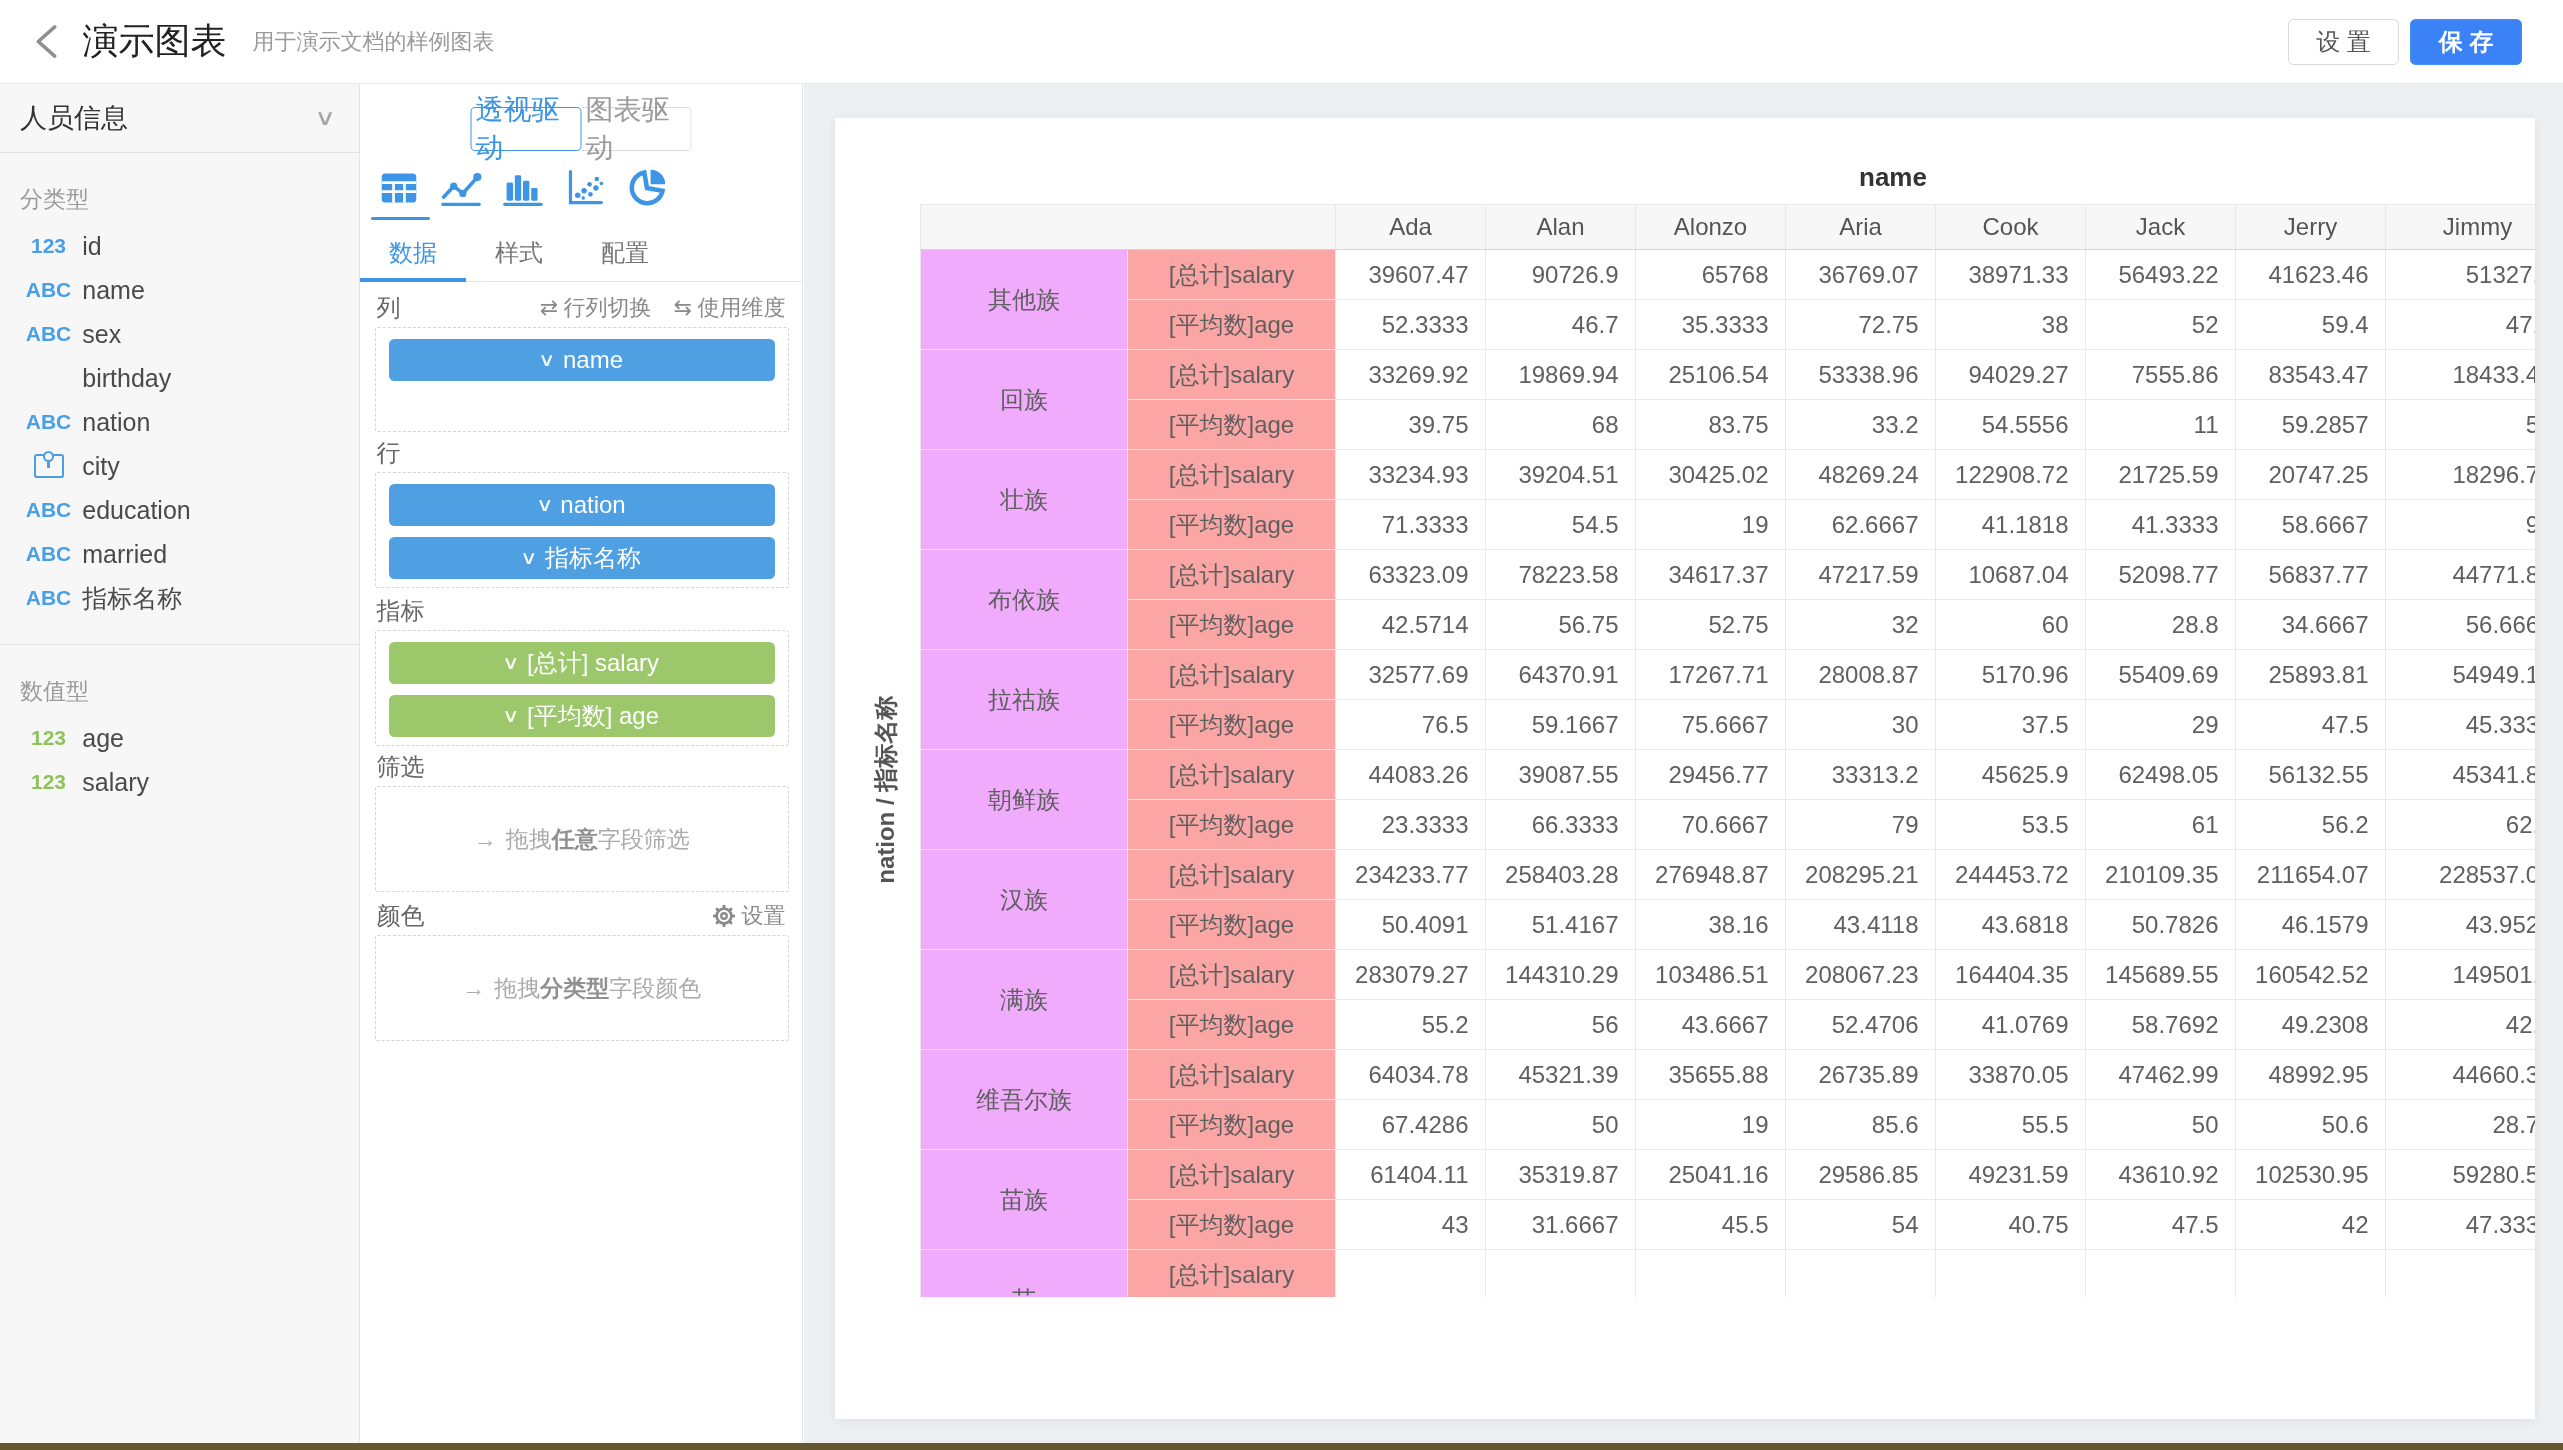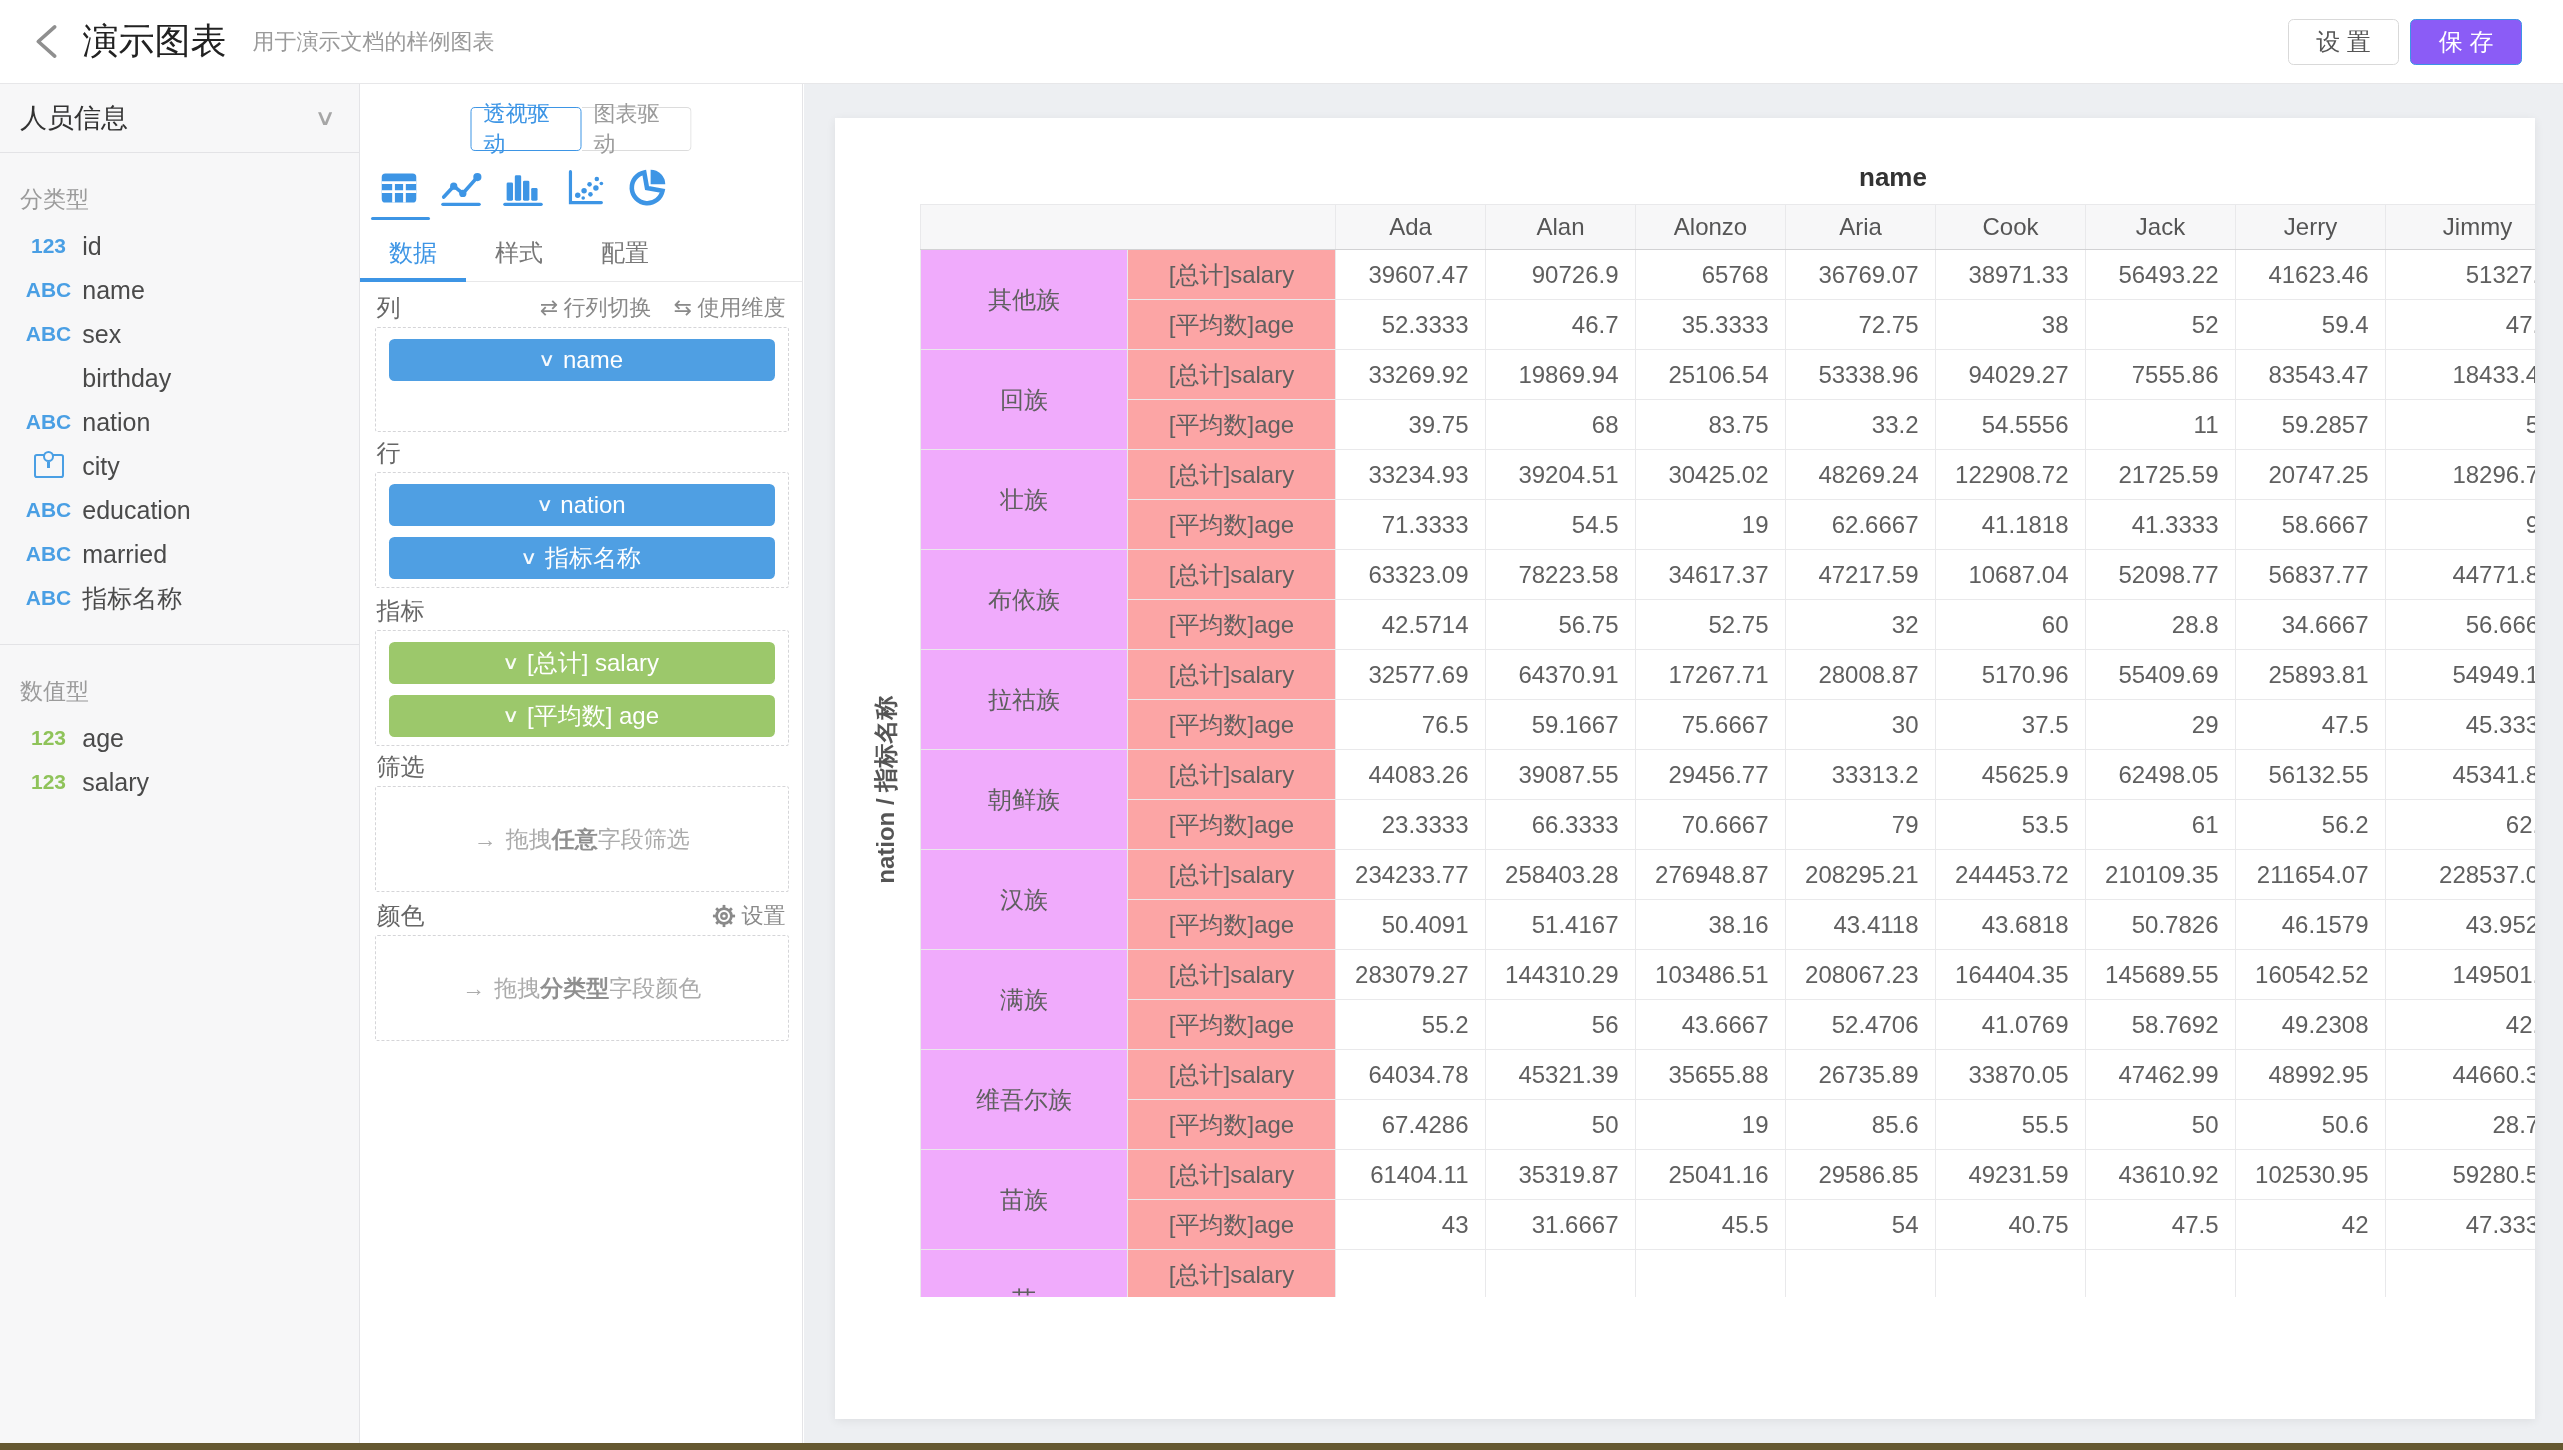--- a/index.html
+++ b/index.html
@@ -7,42 +7,42 @@
        font-family:"Liberation Sans","DejaVu Sans",sans-serif;color:#333;}
   
   .topbar{position:absolute;left:0;top:0;width:2563px;height:83px;background:#fff;
           border-bottom:0.9px solid #e7e7e9;z-index:5;display:flex;align-items:center;}
   .back{margin-left:26px;width:40px;height:44px;display:flex;align-items:center;justify-content:center;cursor:pointer;}
   .page-title{font-size:36px;font-weight:400;color:#222;margin-left:16.5px;}
   .page-subtitle{font-size:22px;color:#9a9a9a;margin-left:26px;}
   .topbar-btns{position:absolute;right:41px;top:19px;display:flex;gap:11px;}
   .btn{height:44px;padding:0 27.5px;border-radius:5.5px;font-size:24px;display:flex;align-items:center;cursor:pointer;white-space:pre;}
   .btn.ghost{background:#fff;border:0.9px solid #d9d9d9;color:#555;}
-  .btn.primary{background:#8b5cf6;border:0.9px solid #3d94e6;color:#fff;}
+  .btn.primary{background:#3b82f6;border:0.9px solid #3d94e6;color:#fff;font-weight:bold;}
   
   .sidebar{position:absolute;left:0;top:83px;width:360px;height:1361px;background:#f7f7f8;
            border-right:0.9px solid #e4e4e7;box-sizing:border-box;}
   .ds-header{height:69px;border-bottom:0.9px solid #e3e3e6;display:flex;align-items:center;position:relative;}
   .ds-title{margin-left:20px;font-size:27px;color:#333;font-weight:500;}
   .ds-caret{position:absolute;right:26px;color:#a6a6a6;font-size:22px;transform:scaleX(1.35);}
   .sec-label{margin:31px 0 9.2px 20px;font-size:23px;color:#9b9b9b;}
   .field{height:44px;display:flex;align-items:center;padding-left:22px;cursor:grab;}
   .ficon{width:53px;display:flex;align-items:center;justify-content:center;font-weight:700;font-size:21px;}
   .ficon.blue{color:#4a9fe4;}
   .ficon.green{color:#8fc35a;}
   .flabel{font-size:25px;color:#4a4a4a;margin-left:7.3px;}
   .side-divider{border-top:0.9px solid #e3e3e6;margin-top:24px;}
   .ico-map{width:26px;height:20px;border:2.8px solid #4a9fe4;border-radius:2.8px;position:relative;display:inline-block;}
   .ico-map::after{content:"";position:absolute;left:7.3px;top:-5.5px;width:7.3px;height:7.3px;border:2.8px solid #4a9fe4;border-radius:50%;background:#f7f7f8;}
   .ico-map::before{content:"";position:absolute;left:11px;top:5.5px;width:3.7px;height:6.4px;background:#4a9fe4;}
   
   .panel{position:absolute;left:360px;top:83px;width:443px;height:1361px;background:#fff;
          border-right:0.9px solid #e4e4e7;box-sizing:border-box;}
   .mode-toggle{position:absolute;left:50%;transform:translateX(-50%);top:24px;display:flex;}
-  .mode{height:44px;padding:0 12px;font-size:22px;display:flex;align-items:center;cursor:pointer;box-sizing:border-box;}
+  .mode{height:44px;padding:0 4px;font-size:28px;display:flex;align-items:center;cursor:pointer;box-sizing:border-box;}
   .mode.active{color:#3d95e5;border:1.8px solid #3d95e5;border-radius:4.6px;z-index:2;}
   .mode.inactive{color:#9b9b9b;border:0.9px solid #dcdcdc;border-left:none;border-radius:0 4.6px 4.6px 0;}
   .cticons{position:absolute;left:18.4px;top:84px;display:flex;gap:20px;align-items:center;}
   .ctic{width:42px;height:42px;display:flex;align-items:center;justify-content:center;cursor:pointer;}
   .ct-underline{position:absolute;left:11px;top:134px;width:59px;height:2.8px;background:#3d95e5;border-radius:1.8px;}
   .tabs{position:absolute;left:0;top:147px;width:100%;height:51px;border-bottom:0.9px solid #e8e8e9;display:flex;}
   .tab{width:106px;text-align:center;font-size:24px;color:#777;line-height:46px;cursor:pointer;position:relative;}
   .tab.active{color:#3d95e5;}
   .tab.active::after{content:"";position:absolute;left:0;bottom:-0.9px;width:100%;height:3.7px;background:#3d95e5;}
   .sec-row{position:absolute;left:16.5px;right:16.5px;display:flex;align-items:center;}

